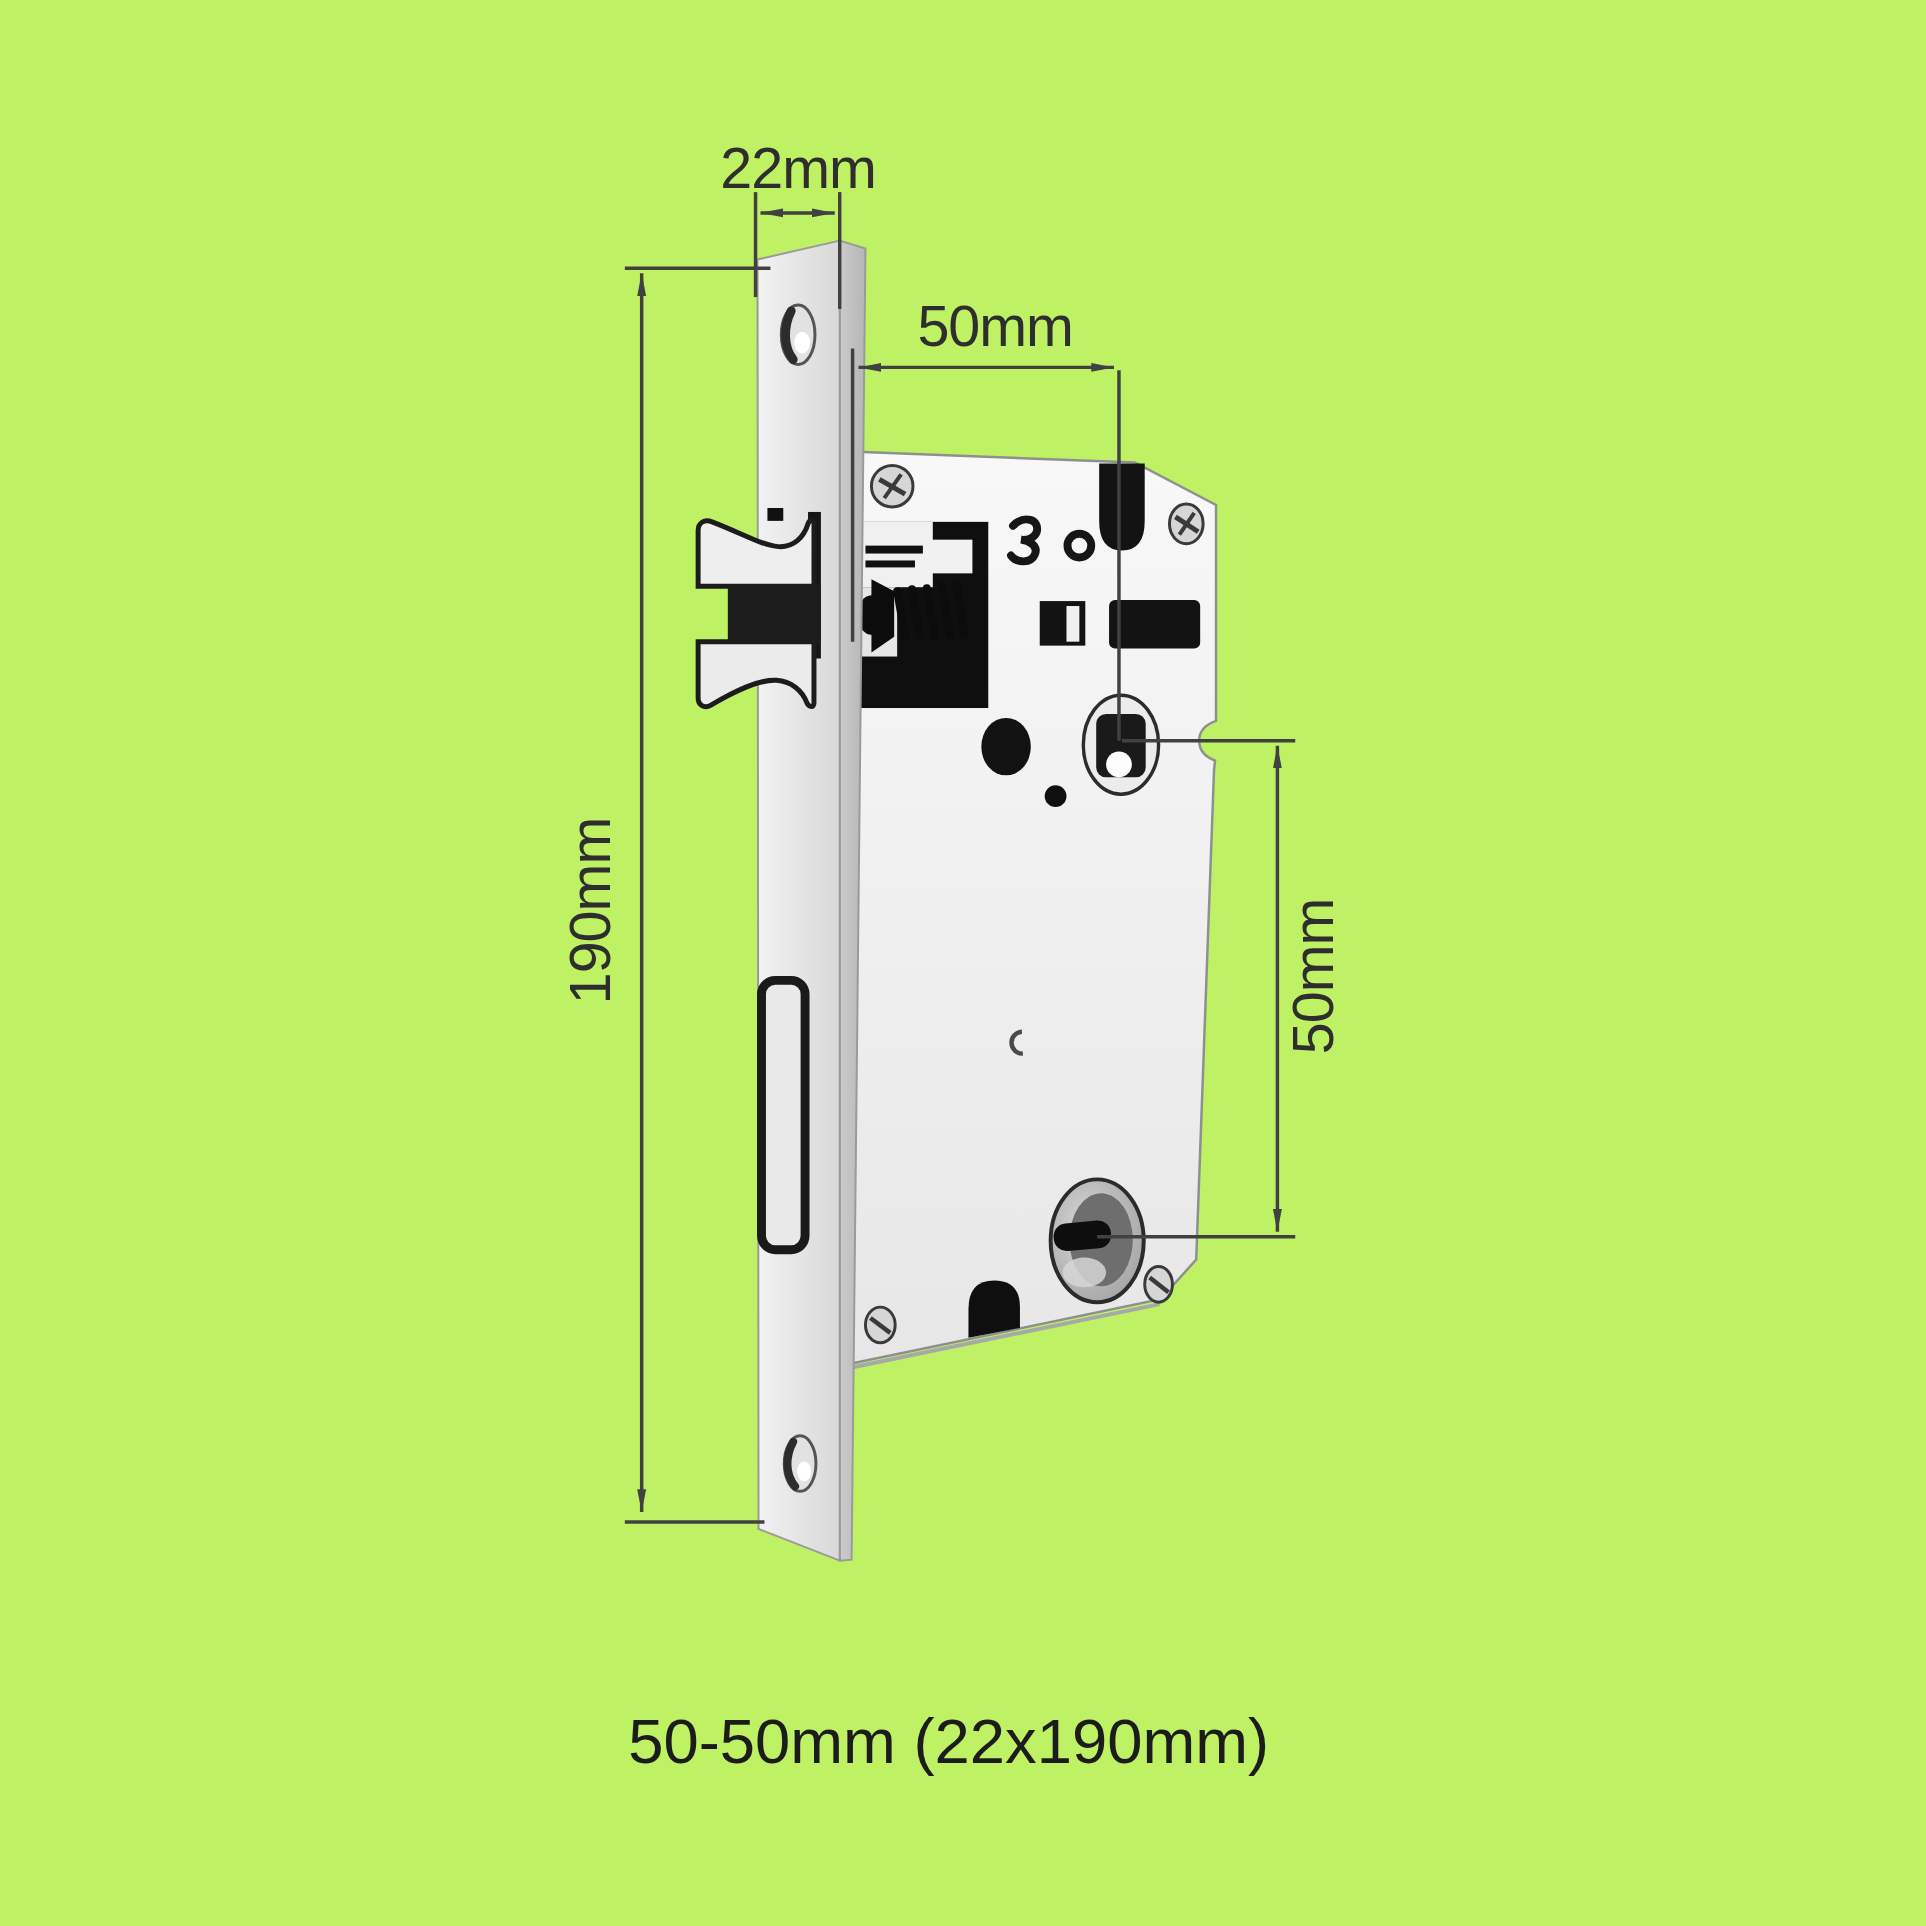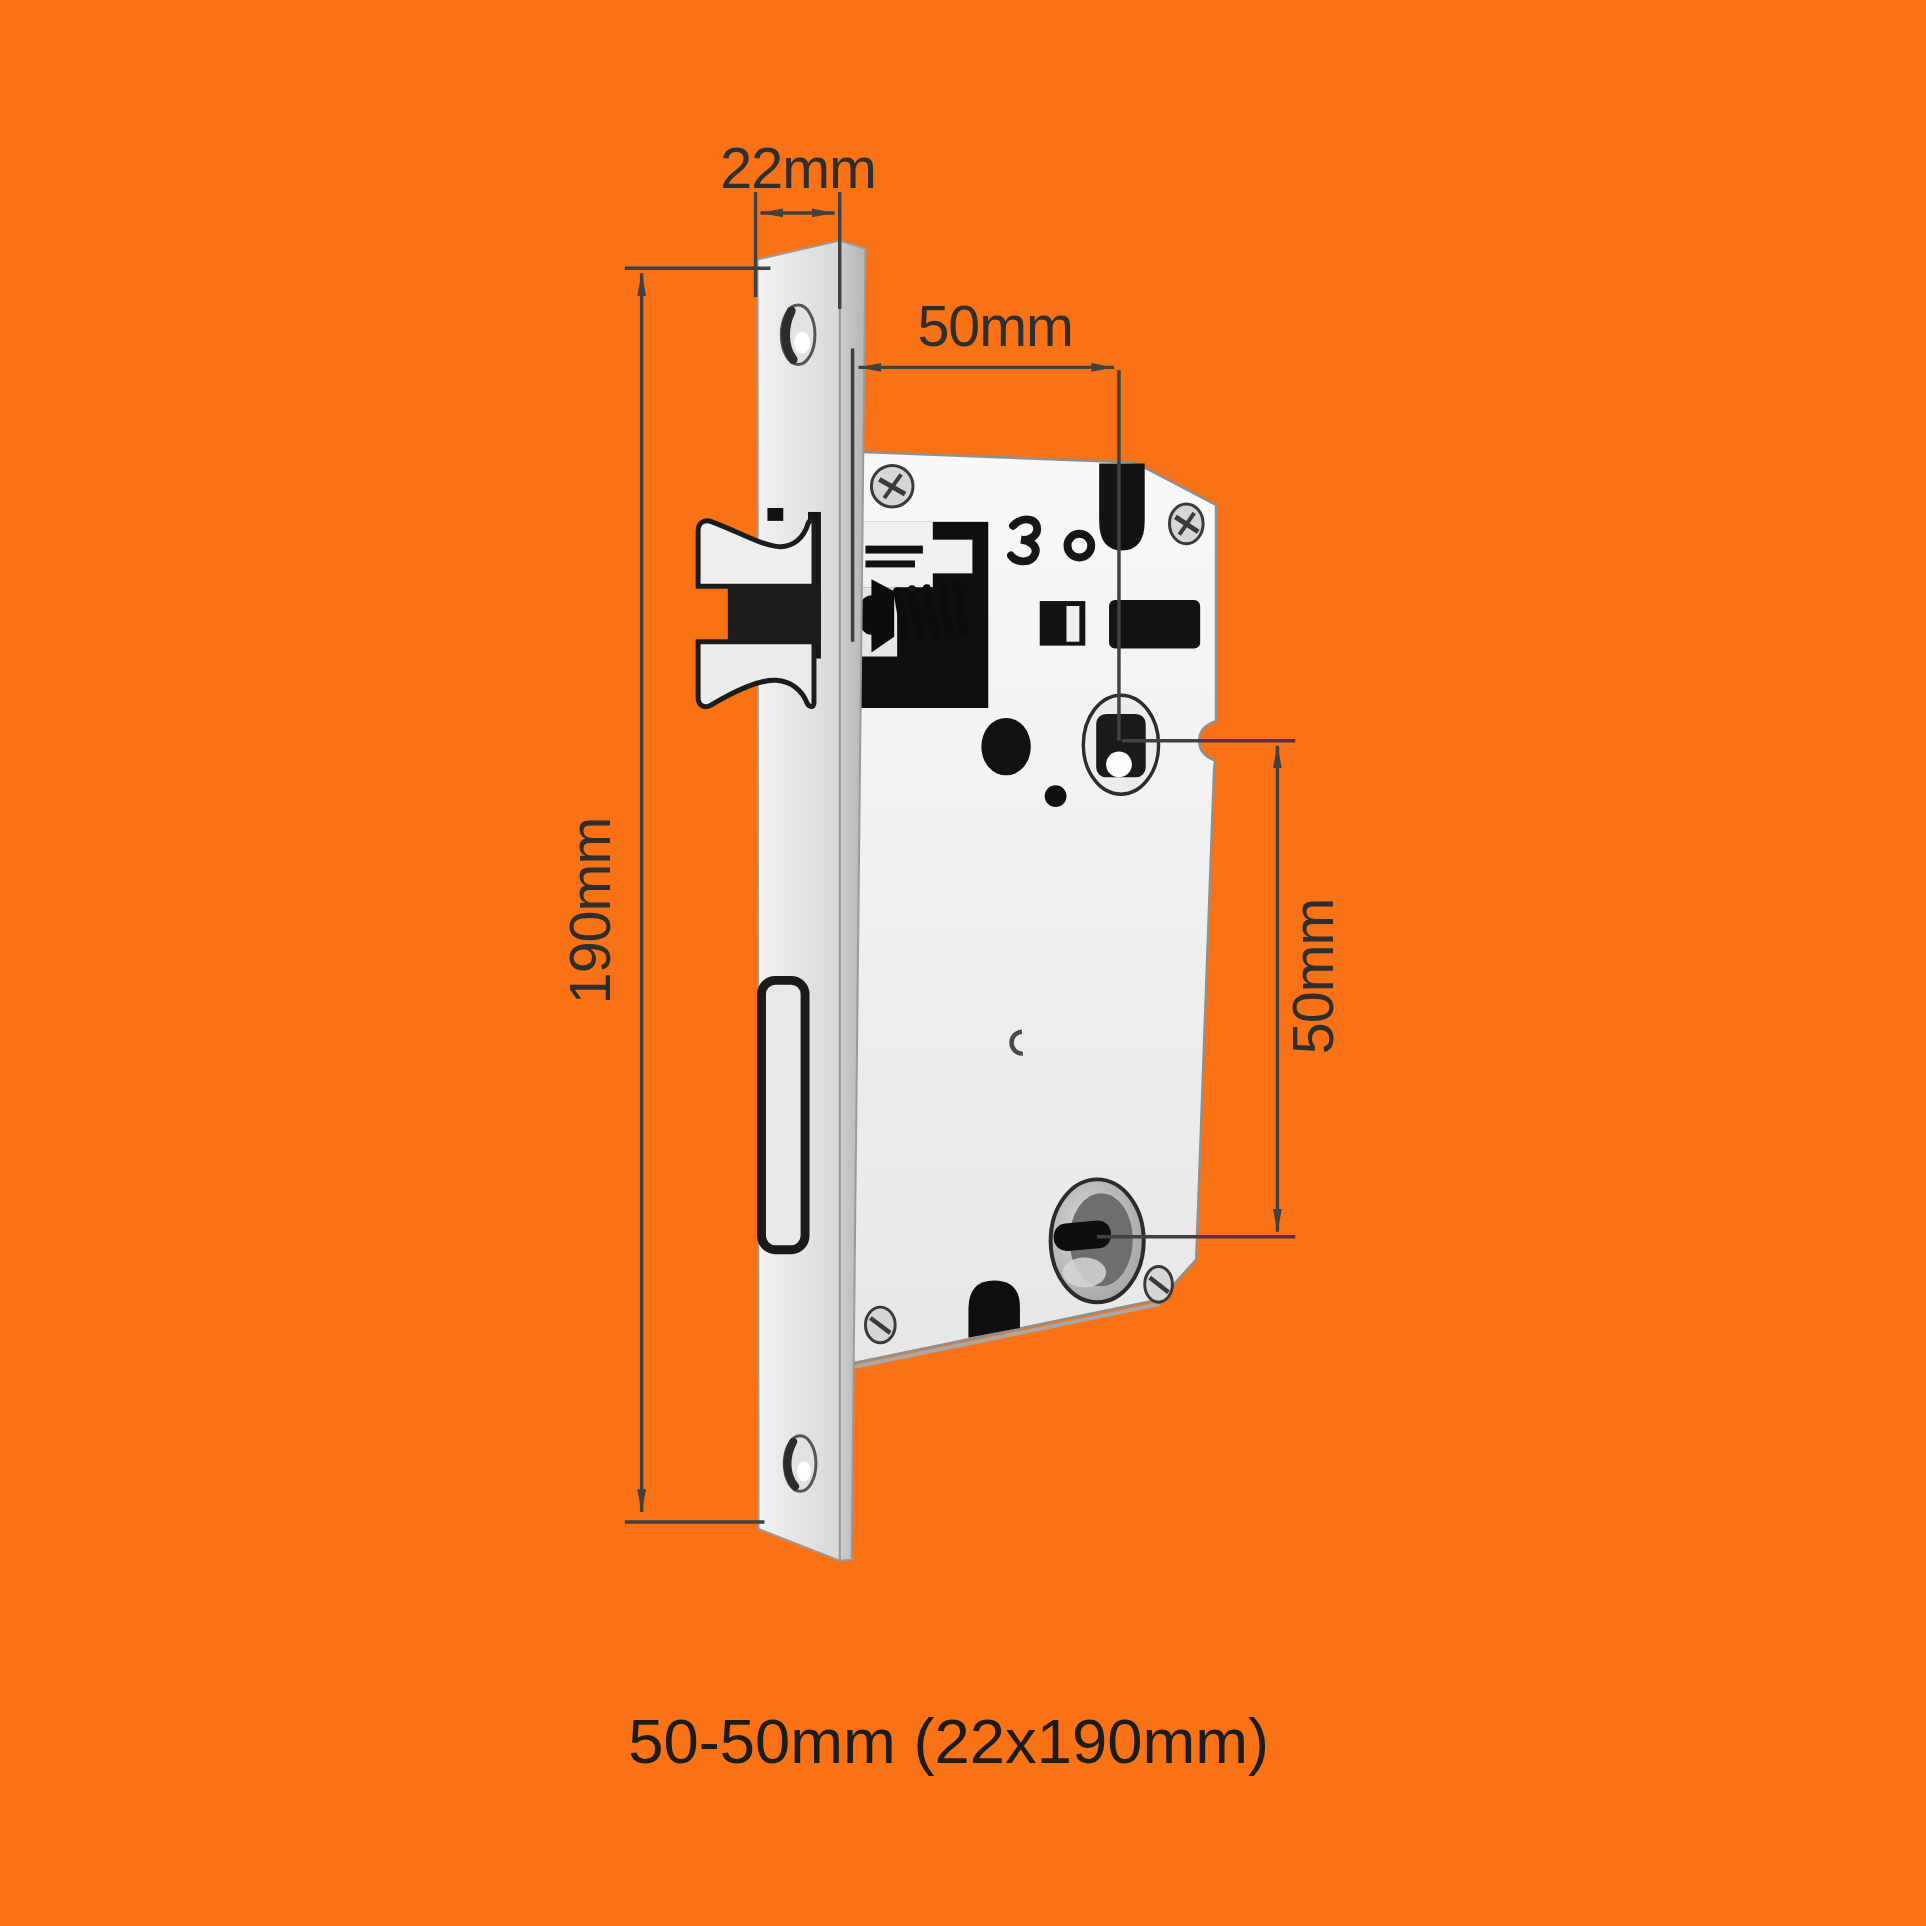--- a/index.html
+++ b/index.html
@@ -1,16 +1,16 @@
 <!DOCTYPE html>
 <html><head>
 <meta charset="utf-8">
 <style>
   html,body{margin:0;padding:0;background:#ffffff;}
-  .stage{position:relative;width:1927px;height:1927px;background:#f97316;overflow:hidden;
+  .stage{position:relative;width:1927px;height:1927px;background:#bef264;overflow:hidden;
          font-family:"Liberation Sans", sans-serif;}
   svg{position:absolute;left:0;top:0;}
   text{font-family:"Liberation Sans", sans-serif;}
   .dim-label{font-size:58px;letter-spacing:-1px;font-weight:400;}
   .caption{font-size:64px;letter-spacing:0px;font-weight:400;}
 </style>
 </head>
 <body>
 
 <div class="stage">

